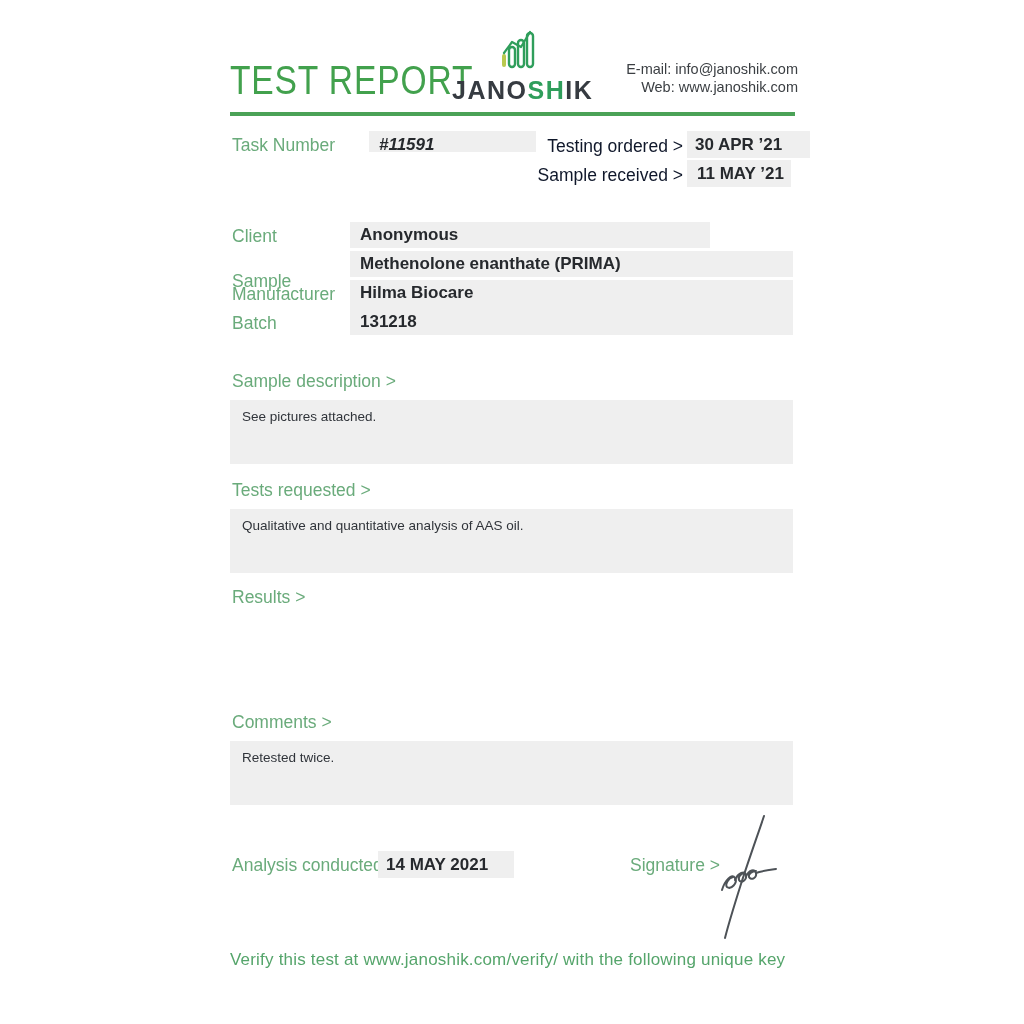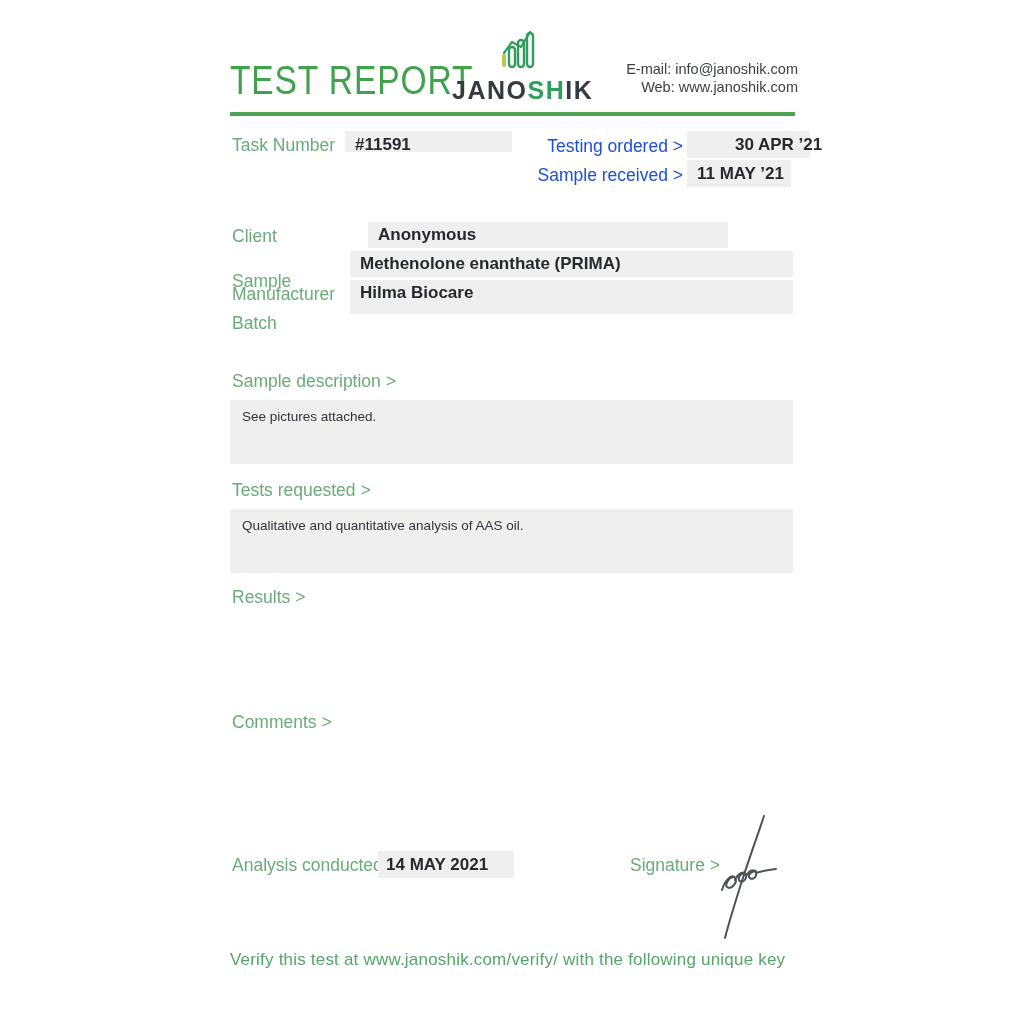--- a/index.html
+++ b/index.html
@@ -20,21 +20,21 @@
   .logo .word .g { color:#2f9e5b; }
 
   .contact { position:absolute; right:226px; top:61px; text-align:right; font-size:14.5px; line-height:17.5px; color:#3b3f43; }
 
   .rule { position:absolute; left:230px; top:112px; width:565px; height:4px; background:#4ba257; }
 
   .glabel { position:absolute; font-size:17.5px; color:#6aab7b; white-space:nowrap; }
   .box { position:absolute; background:#efefef; }
   .bval { font-size:17px; font-weight:700; color:#26292d; line-height:27px; padding-left:10px; white-space:nowrap; }
 
-  .rlabel { position:absolute; font-size:17.5px; color:#1d4ed8; text-align:center; right:341px; white-space:nowrap; }
+  .rlabel { position:absolute; font-size:17.5px; color:#0f172a; text-align:center; right:341px; white-space:nowrap; }
 
   .bigbox { position:absolute; left:230px; width:563px; height:64px; background:#efefef; }
   .bigbox .txt { font-size:13.5px; color:#30343a; padding:9px 12px; }
 
   .rtable { position:absolute; left:230px; top:620px; width:563px; border:2px solid #4f9e55; border-collapse:collapse; }
   .rtable td { border:2px solid #5aa463; font-size:13.5px; color:#282c30; padding:3px 9px; height:22px; white-space:nowrap; }
   .rtable td.c1 { width:280px; }
 
   .sig-label { position:absolute; left:630px; top:855px; font-size:17.5px; color:#6aab7b; }
   .signature { position:absolute; left:712px; top:812px; }
@@ -62,64 +62,70 @@
   </div>
 
   <div class="contact">
     <div>E-mail: info@janoshik.com</div>
     <div>Web: www.janoshik.com</div>
   </div>
 
   <div class="rule"></div>
 
   <div class="glabel" style="left:232px; top:135px;">Task Number</div>
-  <div class="box" style="left:345px; top:131px; width:167px; height:21px;">
+  <div class="box" style="left:369px; top:131px; width:167px; height:21px;font-style:italic;">
     <div class="bval">#11591</div>
   </div>
 
   <div class="rlabel" style="top:136px;">Testing ordered &gt;</div>
-  <div class="box" style="left:687px; top:131px; width:123px; height:27px;padding-left:40px;">
+  <div class="box" style="left:687px; top:131px; width:123px; height:27px;">
     <div class="bval" style="padding-left:8px;">30 APR ’21</div>
   </div>
 
   <div class="rlabel" style="top:165px;">Sample received &gt;</div>
   <div class="box" style="left:687px; top:160px; width:104px; height:27px;">
     <div class="bval" style="">11 MAY ’21</div>
   </div>
 
   <div class="glabel" style="left:232px; top:226px;">Client</div>
-  <div class="box" style="left:368px; top:222px; width:360px; height:26px;">
+  <div class="box" style="left:350px; top:222px; width:360px; height:26px;">
     <div class="bval" style="line-height:26px;">Anonymous</div>
   </div>
 
   <div class="glabel" style="left:232px; top:271px;">Sample</div>
   <div class="box" style="left:350px; top:251px; width:443px; height:26px;">
     <div class="bval" style="line-height:26px;">Methenolone enanthate (PRIMA)</div>
   </div>
 
   <div class="glabel" style="left:232px; top:284px;">Manufacturer</div>
   <div class="box" style="left:350px; top:280px; width:443px; height:34px;">
     <div class="bval" style="line-height:26px;">Hilma Biocare</div>
   </div>
 
   <div class="glabel" style="left:232px; top:313px;">Batch</div>
+  <div class="box" style="left:350px; top:309px; width:443px; height:26px;">
+    <div class="bval" style="line-height:26px;">131218</div>
+  </div>
 
   <div class="glabel" style="left:232px; top:371px;">Sample description &gt;</div>
   <div class="bigbox" style="top:400px;">
     <div class="txt">See pictures attached.</div>
   </div>
 
   <div class="glabel" style="left:232px; top:480px;">Tests requested &gt;</div>
   <div class="bigbox" style="top:509px;">
     <div class="txt">Qualitative and quantitative analysis of AAS oil.</div>
   </div>
 
   <div class="glabel" style="left:232px; top:587px;">Results &gt;</div>
 
   <div class="glabel" style="left:232px; top:712px;">Comments &gt;</div>
+  <div class="bigbox" style="top:741px;">
+    <div class="txt">Retested twice.</div>
+  </div>
 
   <div class="glabel" style="left:232px; top:855px;">Analysis conducted &gt;</div>
   <div class="box" style="left:378px; top:851px; width:136px; height:27px;">
     <div class="bval" style="padding-left:8px;">14 MAY 2021</div>
   </div>
 
   <div class="sig-label">Signature &gt;</div>
   <svg class="signature" width="78" height="130" viewBox="0 0 78 130">
     <g fill="none" stroke="#4d5257" stroke-width="2" stroke-linecap="round">
       <path d="M52,4 C46,22 36,50 29,72 C23,91 17,110 13,126"></path>

